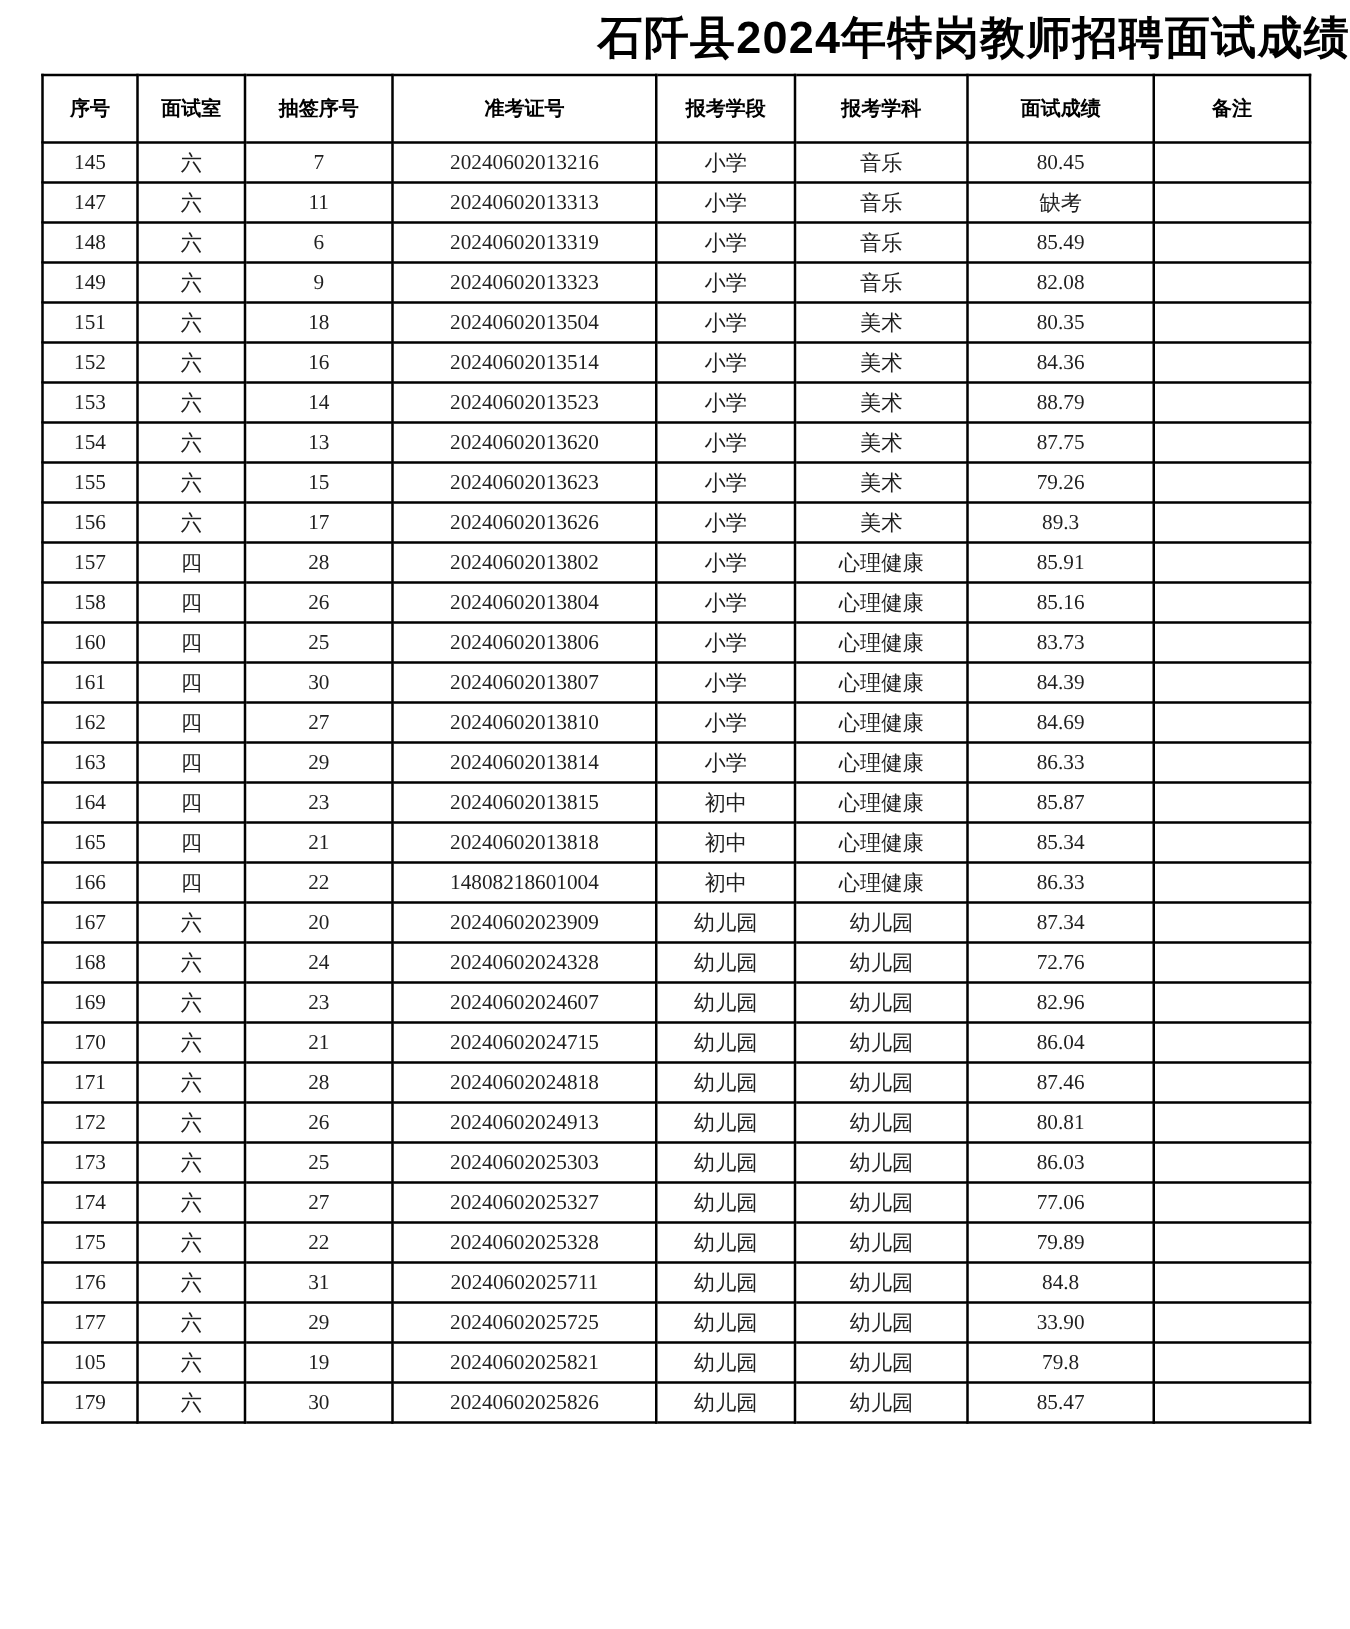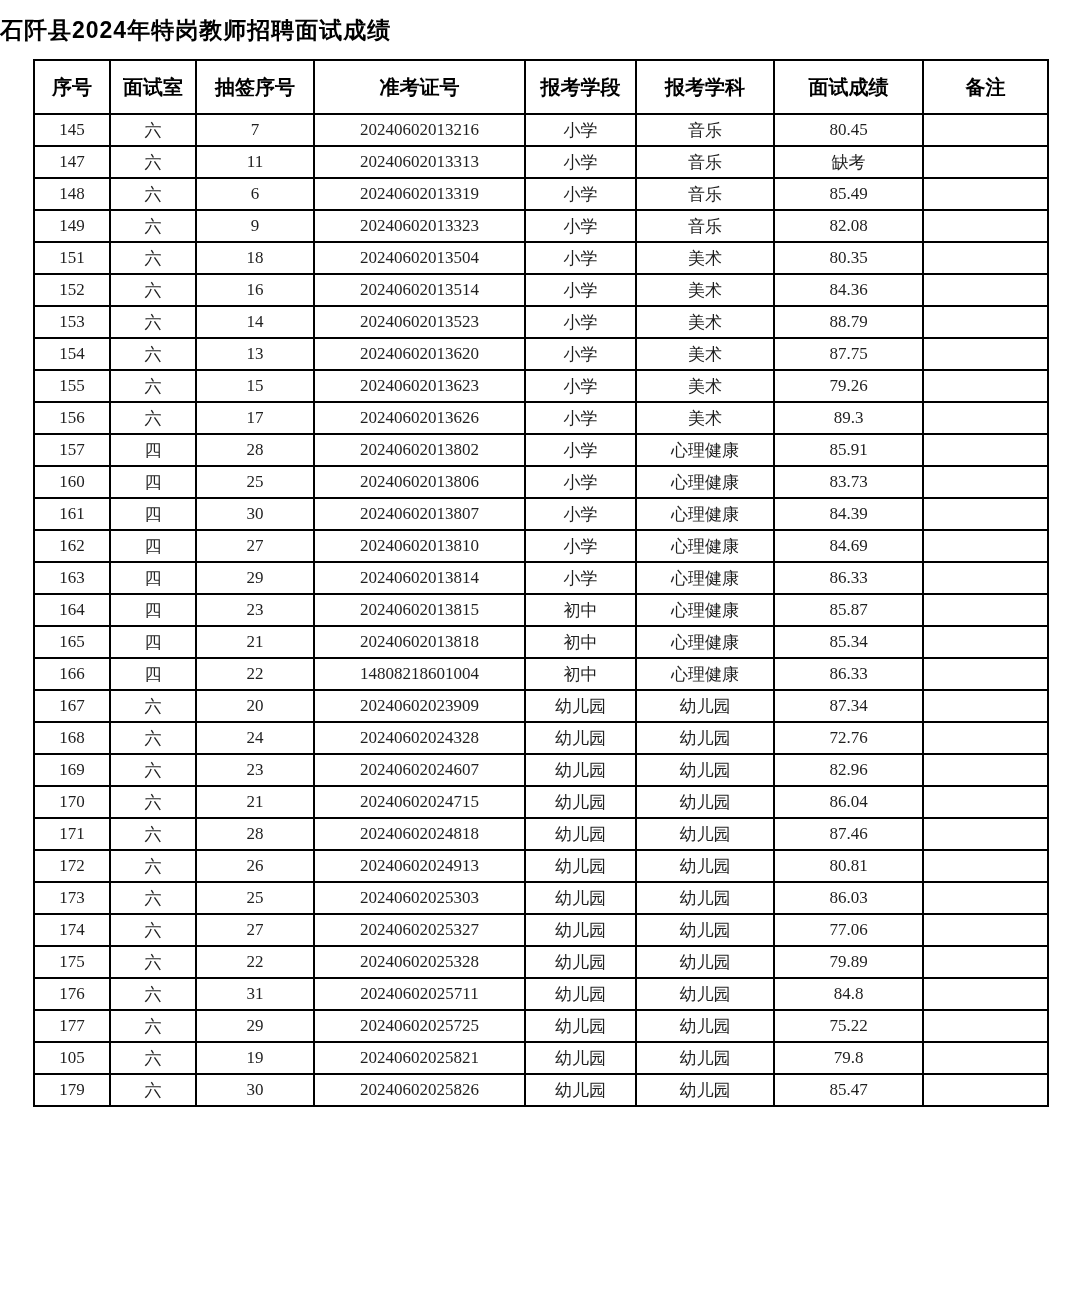--- a/index.html
+++ b/index.html
@@ -12,24 +12,24 @@
     color: #1a1a1a;
   }
   .page {
     width: 1080px;
     min-height: 1303px;
     background: #ffffff;
     box-sizing: border-box;
     padding-top: 12px;
   }
   .doc-title {
-    text-align: left;
+    text-align: right;
     font-family: "Liberation Sans", "DejaVu Sans", sans-serif;
     font-weight: bold;
-    font-size: 23px;
+    font-size: 36px;
     line-height: 36px;
     color: #000000;
     letter-spacing: 1px;
   }
   table.scores {
     border-collapse: collapse;
     table-layout: fixed;
     width: 1014px;
     margin: 11px 0 0 33px;
   }
@@ -39,21 +39,21 @@
     text-align: center;
     vertical-align: middle;
     padding: 0;
     overflow: hidden;
     white-space: nowrap;
   }
   table.scores thead th {
     height: 52px;
     font-family: "Liberation Sans", "DejaVu Sans", sans-serif;
     font-weight: bold;
-    font-size: 20px;
+    font-size: 16px;
     color: #000000;
   }
   table.scores tbody td {
     height: 30px;
     font-size: 17px;
     font-family: "Liberation Serif", "DejaVu Serif", serif;
     color: #1f1f1f;
   }
 </style>
 </head>
@@ -191,20 +191,30 @@
           <td>157</td>
           <td>四</td>
           <td>28</td>
           <td>20240602013802</td>
           <td>小学</td>
           <td>心理健康</td>
           <td>85.91</td>
           <td></td>
         </tr>
         <tr>
+          <td>158</td>
+          <td>四</td>
+          <td>26</td>
+          <td>20240602013804</td>
+          <td>小学</td>
+          <td>心理健康</td>
+          <td>85.16</td>
+          <td></td>
+        </tr>
+        <tr>
           <td>160</td>
           <td>四</td>
           <td>25</td>
           <td>20240602013806</td>
           <td>小学</td>
           <td>心理健康</td>
           <td>83.73</td>
           <td></td>
         </tr>
         <tr>
@@ -367,21 +377,21 @@
           <td>84.8</td>
           <td></td>
         </tr>
         <tr>
           <td>177</td>
           <td>六</td>
           <td>29</td>
           <td>20240602025725</td>
           <td>幼儿园</td>
           <td>幼儿园</td>
-          <td>75.22</td>
+          <td>33.90</td>
           <td></td>
         </tr>
         <tr>
           <td>105</td>
           <td>六</td>
           <td>19</td>
           <td>20240602025821</td>
           <td>幼儿园</td>
           <td>幼儿园</td>
           <td>79.8</td>

